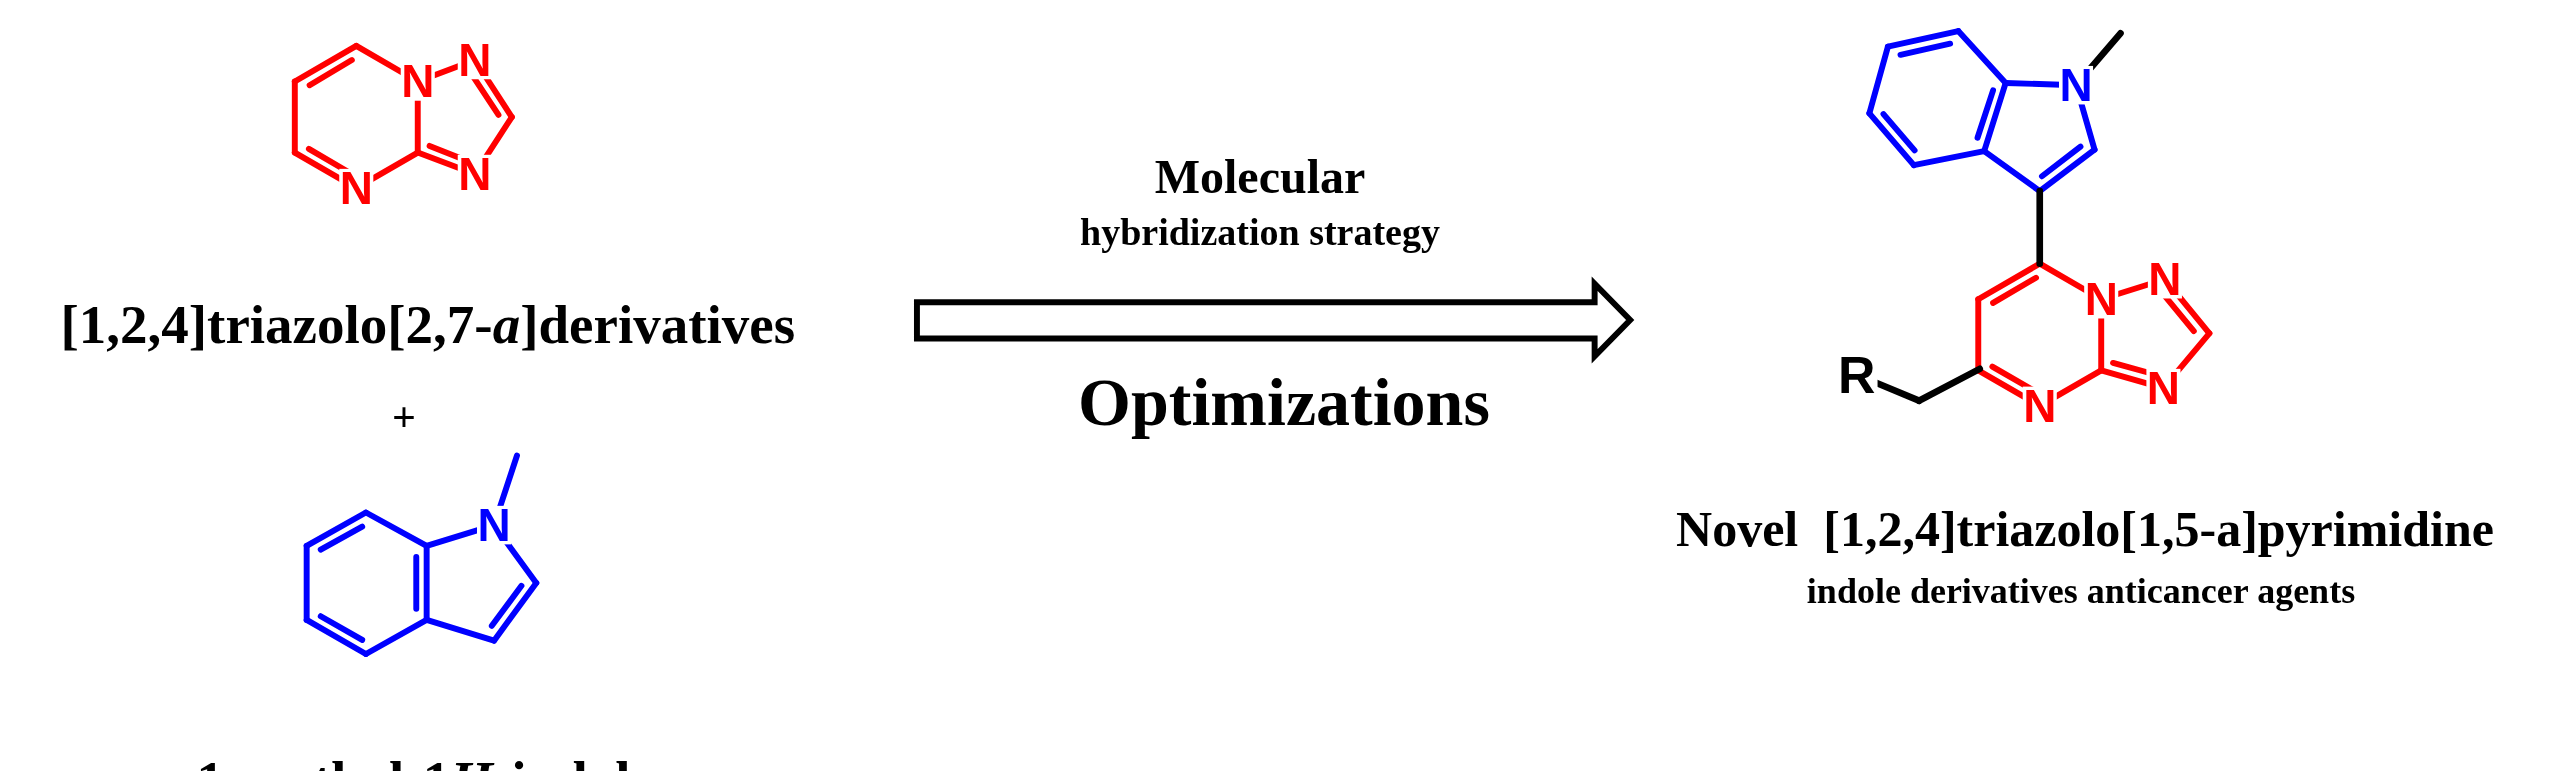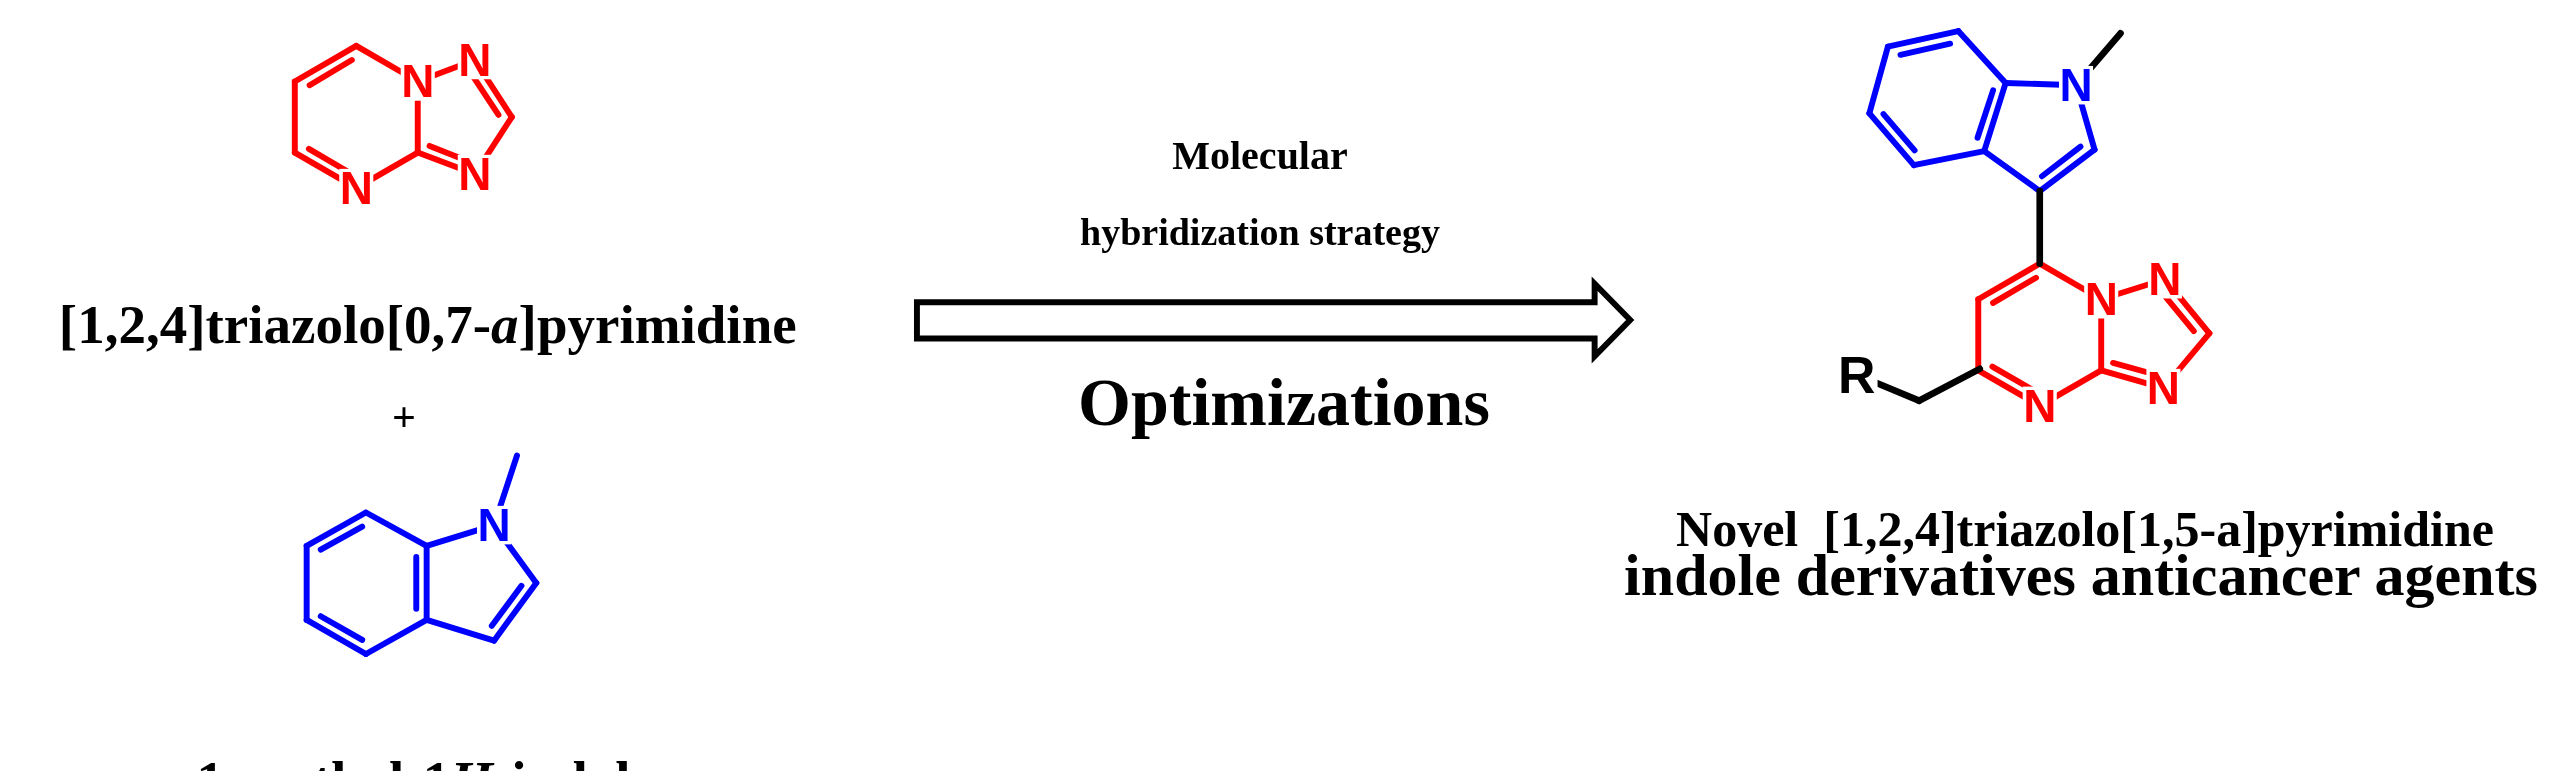--- a/index.html
+++ b/index.html
@@ -142,31 +142,31 @@
     <text x="2753" y="548" font-size="62" fill="#ff0000" text-anchor="middle" dominant-baseline="central">N</text>
 
     <rect x="2478" y="474" width="56" height="60" fill="#fff"></rect>
     <text x="2506" y="506" font-size="70" fill="#000000" text-anchor="middle" dominant-baseline="central">R</text>
   </g>
 
   <polygon points="1237,408 2152,408 2152,383 2200,432 2152,481 2152,457 1237,457" fill="#ffffff" stroke="#000000" stroke-width="8" stroke-linejoin="miter"></polygon>
 </svg>
 
 <div class="cap" style="left:414px; top:242px; font-size:55px;">
-  <span>[1,2,4]triazolo[0,7-</span><span class="ital">a</span><span>]pyrimidine</span>
+  <span>[1,2,4]triazolo[2,7-</span><span class="ital">a</span><span>]derivatives</span>
 </div>
 
 <div class="plus-sign" style="left:404px; top:417px; font-size:42px;"><span>+</span></div>
 
 <div class="cap" style="left:412px; top:698px; font-size:55px;">
   <span>1-methyl-1</span><span class="ital">H</span><span>-indole</span>
 </div>
 
-<div class="cap" style="left:1260px; top:136px; font-size:40px;">Molecular</div>
+<div class="cap" style="left:1260px; top:153px; font-size:48px;">Molecular</div>
 
 <div class="cap" style="left:1260px; top:213px; font-size:38px;">hybridization strategy</div>
 
 <div class="cap" style="left:1284px; top:368px; font-size:68px;">Optimizations</div>
 
 <div class="cap" style="left:2085px; top:504px; font-size:50px;">Novel  [1,2,4]triazolo[1,5-a]pyrimidine</div>
 
-<div class="cap" style="left:2081px; top:545px; font-size:60px;">indole derivatives anticancer agents</div>
+<div class="cap" style="left:2081px; top:573px; font-size:36px;">indole derivatives anticancer agents</div>
 
 
 </body></html>

